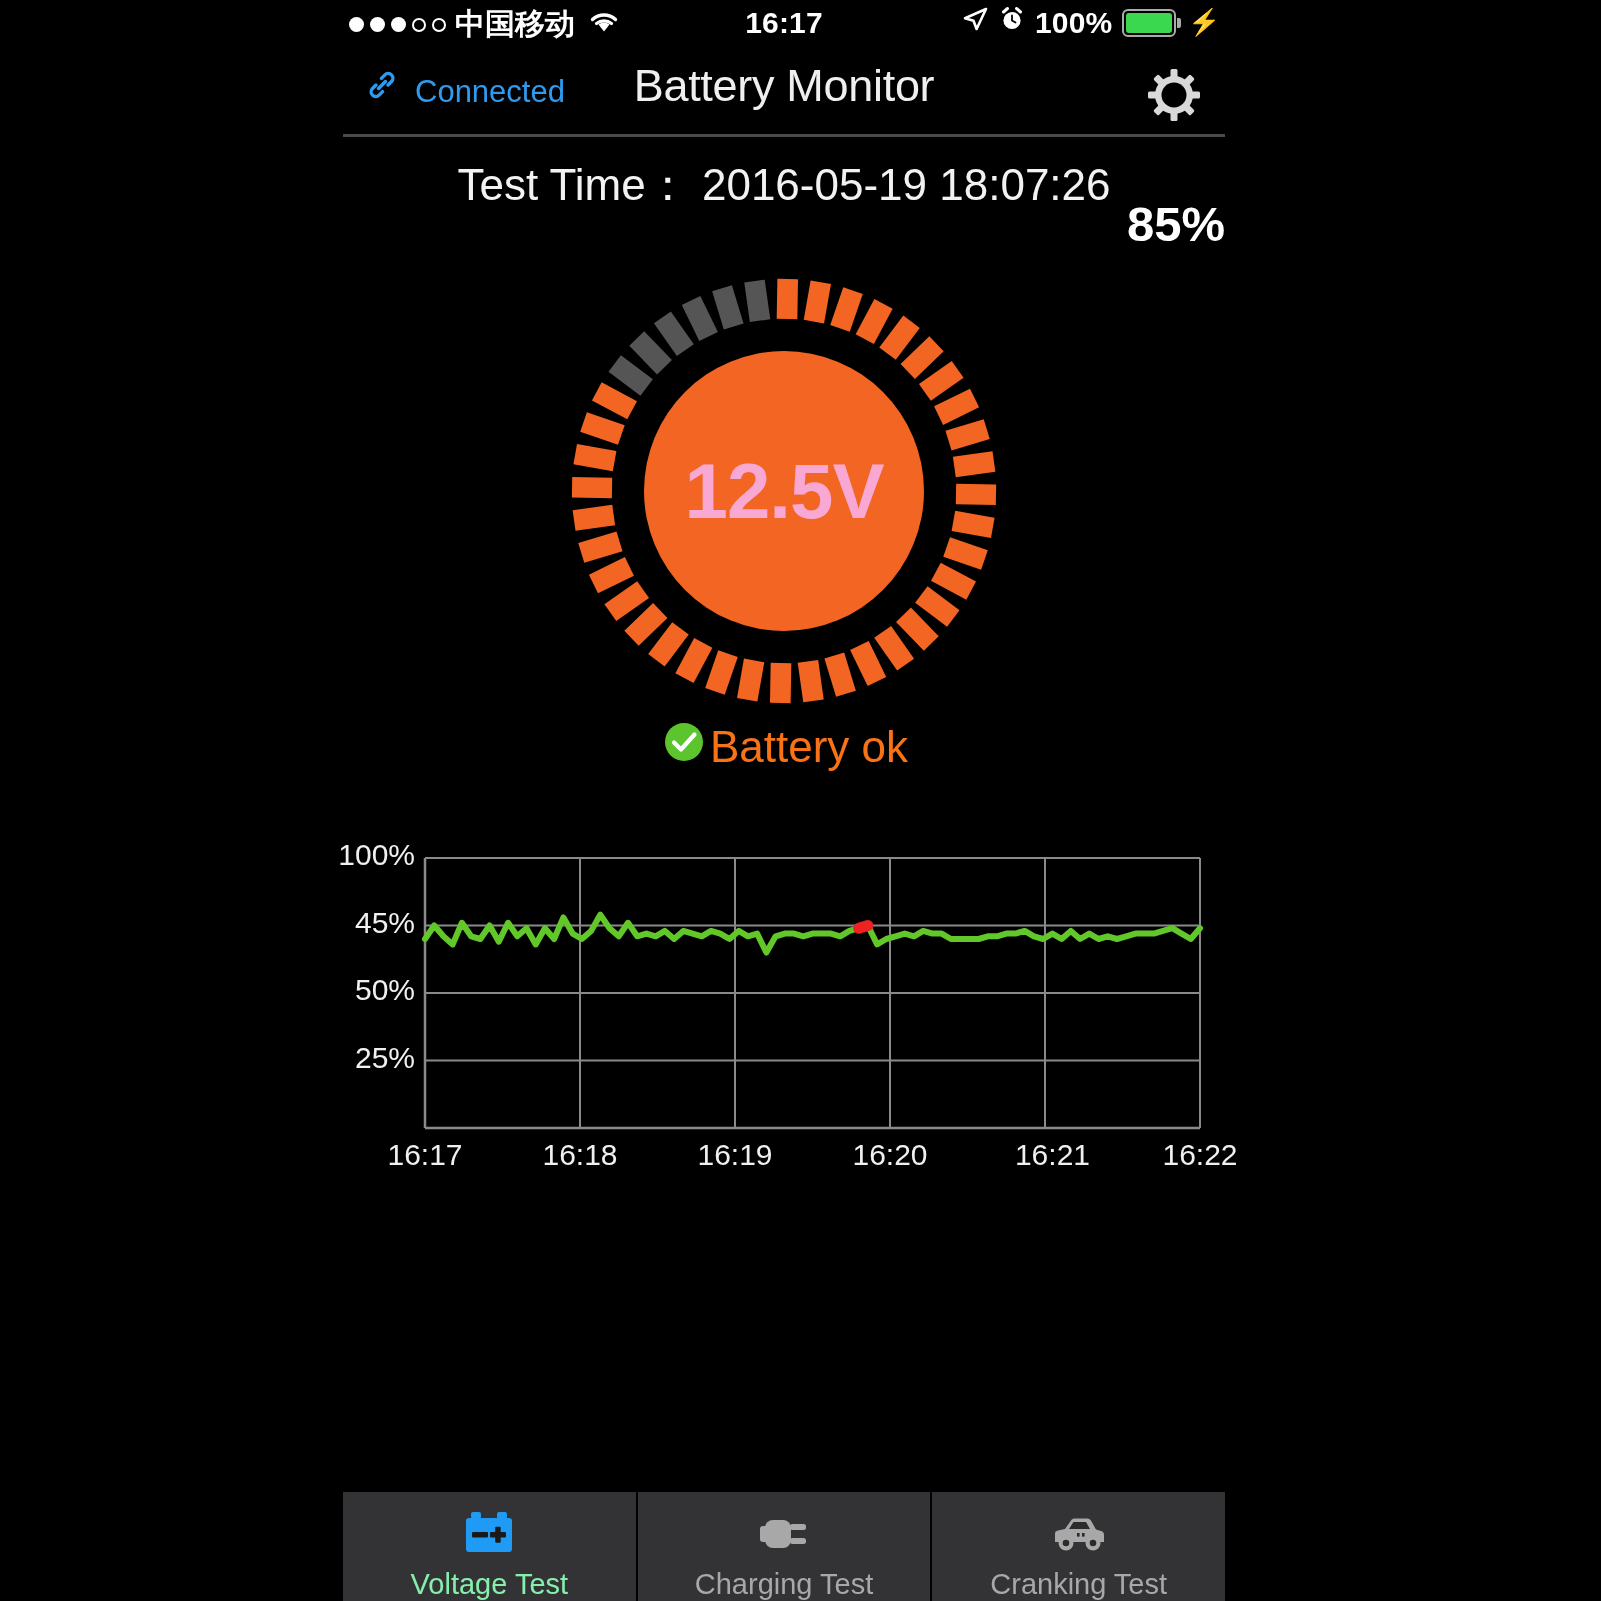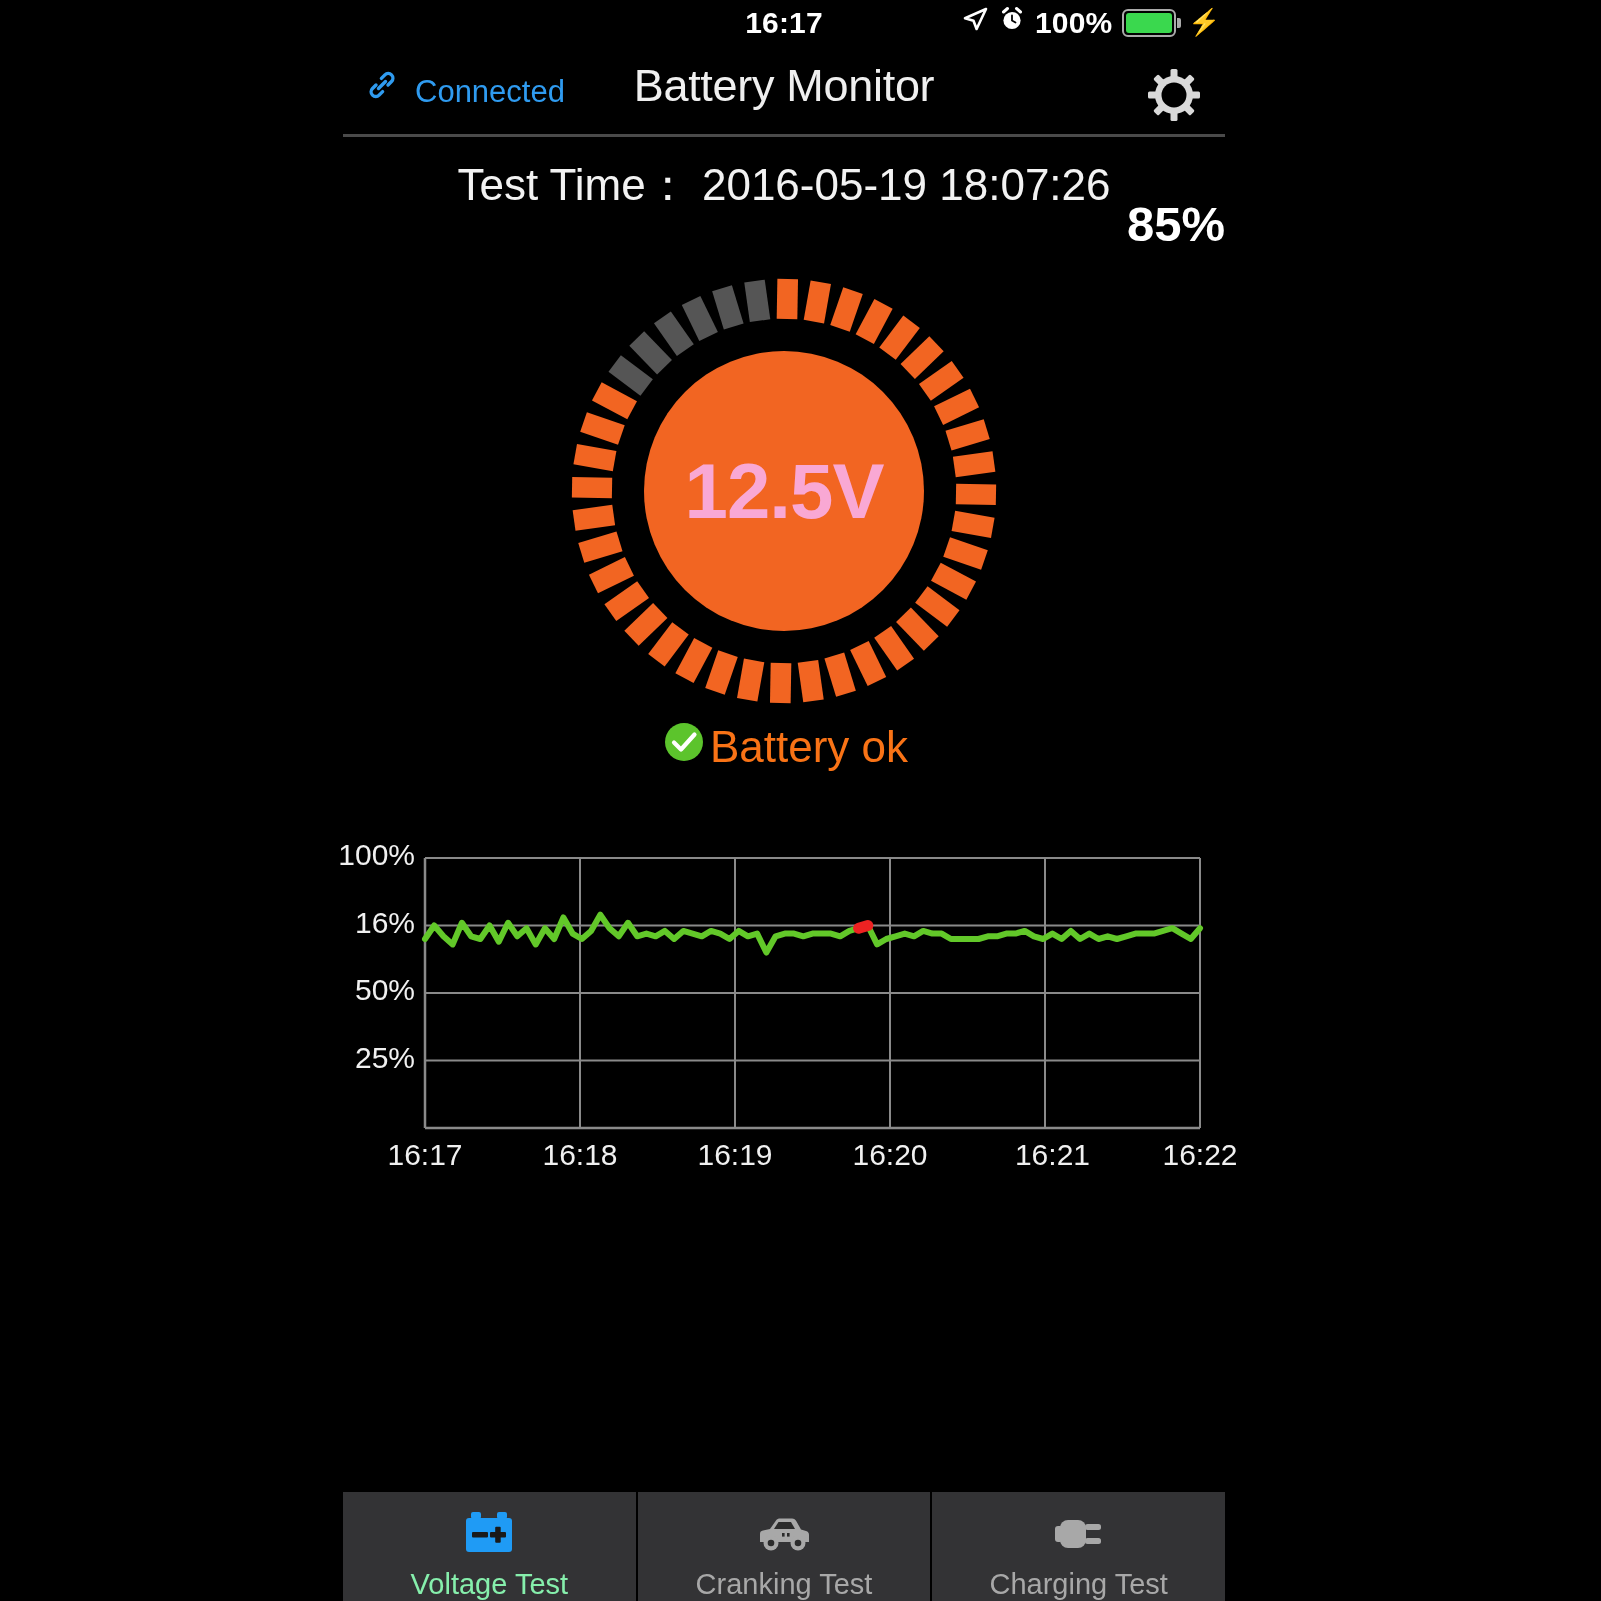--- a/index.html
+++ b/index.html
@@ -215,20 +215,37 @@
   .tab.active .tab-label { color: #86efac; }
   .tab.trip .tab-label { letter-spacing: 3px; }
 </style>
 </head>
 <body>
 
 <div id="phone">
   <div class="screen"></div>
 
   <div id="status-bar">
+    <div class="sb-left">
+      <span class="dots">
+        <span class="dot"></span>
+          <span class="dot"></span>
+          <span class="dot"></span>
+        <span class="dot hollow"></span>
+          <span class="dot hollow"></span>
+      </span>
+      <span class="carrier">中国移动</span>
+      <span class="wifi-ico">
+        <svg width="32" height="24" viewBox="0 0 32 24">
+          <path d="M16 21.5 L10.5 14.5 A9 9 0 0 1 21.5 14.5 Z" fill="#fff"></path>
+          <path d="M4.5 9.5 A17 17 0 0 1 27.5 9.5" stroke="#fff" stroke-width="3.4" fill="none" stroke-linecap="round"></path>
+          <path d="M8.5 13.6 A12 12 0 0 1 23.5 13.6" stroke="#fff" stroke-width="3.2" fill="none" stroke-linecap="round"></path>
+        </svg>
+      </span>
+    </div>
 
     <div class="sb-center">16:17</div>
 
     <div class="sb-right">
       <span>
         <svg width="28" height="28" viewBox="0 0 28 28">
           <path d="M25 4 L4 13.2 L12.5 15.8 L15.6 24 Z" fill="none" stroke="#fff" stroke-width="2.6" stroke-linejoin="round"></path>
         </svg>
       </span>
       <span>
@@ -361,21 +378,21 @@
         <line x1="702" y1="18" x2="702" y2="288" stroke="#8a8a8a" stroke-width="2"></line>
         <line x1="857" y1="18" x2="857" y2="288" stroke="#8a8a8a" stroke-width="2"></line>
         <line x1="82" y1="18" x2="82" y2="288" stroke="#8a8a8a" stroke-width="2.5"></line>
         <line x1="82" y1="288" x2="857" y2="288" stroke="#8a8a8a" stroke-width="2.5"></line>
         <line x1="857" y1="18" x2="857" y2="288" stroke="#8a8a8a" stroke-width="2"></line>
         <polyline points="82.00,99.00 91.23,85.50 100.45,96.30 109.68,104.40 118.90,82.80 128.13,96.30 137.36,99.00 146.58,85.50 155.81,101.70 165.04,82.80 174.26,96.30 183.49,88.20 192.71,104.40 201.94,88.20 211.17,99.00 220.39,77.40 229.62,93.60 238.85,99.00 248.07,90.90 257.30,74.70 266.52,88.20 275.75,96.30 284.98,82.80 294.20,96.30 303.43,93.60 312.65,96.30 321.88,90.90 331.11,99.00 340.33,90.90 349.56,93.60 358.79,96.30 368.01,90.90 377.24,93.60 386.46,99.00 395.69,90.90 404.92,96.30 414.14,93.60 423.37,112.50 432.60,96.30 441.82,93.60 451.05,93.60 460.27,96.30 469.50,93.60 478.73,93.60 487.95,93.60 497.18,96.30 506.40,90.90 515.63,88.20 524.86,85.50 534.08,104.40 543.31,99.00 552.54,96.30 561.76,93.60 570.99,96.30 580.21,90.90 589.44,93.60 598.67,93.60 607.89,99.00 617.12,99.00 626.35,99.00 635.57,99.00 644.80,96.30 654.02,96.30 663.25,93.60 672.48,93.60 681.70,90.90 690.93,96.30 700.15,99.00 709.38,93.60 718.61,99.00 727.83,90.90 737.06,99.00 746.29,93.60 755.51,99.00 764.74,96.30 773.96,99.00 783.19,96.30 792.42,93.60 801.64,93.60 810.87,93.60 820.10,90.90 829.32,88.20 838.55,93.60 847.77,99.00 857.00,88.20" fill="none" stroke="#62c829" stroke-width="6" stroke-linejoin="round" stroke-linecap="round"></polyline>
         <polyline points="515.63,88.20 524.86,85.50" fill="none" stroke="#ee2222" stroke-width="11" stroke-linecap="round"></polyline>
       </svg>
     <div id="chart-labels">
         <div class="ylabel" style="right: 810px; top: -2px;">100%</div>
-        <div class="ylabel" style="right: 810px; top: 65.5px;">16%</div>
+        <div class="ylabel" style="right: 810px; top: 65.5px;">45%</div>
         <div class="ylabel" style="right: 810px; top: 133px;">50%</div>
         <div class="ylabel" style="right: 810px; top: 200.5px;">25%</div>
         <div class="xlabel" style="left: 37px; top: 298px; width: 90px; text-align: center;">16:17</div>
         <div class="xlabel" style="left: 192px; top: 298px; width: 90px; text-align: center;">16:18</div>
         <div class="xlabel" style="left: 347px; top: 298px; width: 90px; text-align: center;">16:19</div>
         <div class="xlabel" style="left: 502px; top: 298px; width: 90px; text-align: center;">16:20</div>
         <div class="xlabel" style="left: 657px; top: 298px; width: 90px; text-align: right;">16:21</div>
         <div class="xlabel" style="left: 812px; top: 298px; width: 90px; text-align: center;">16:22</div>
       </div>
   </div>
@@ -387,45 +404,45 @@
         <svg width="56" height="52" viewBox="0 0 56 52">
           <rect x="10" y="4" width="10" height="7" rx="2" fill="#1f9bf5"></rect>
           <rect x="36" y="4" width="10" height="7" rx="2" fill="#1f9bf5"></rect>
           <rect x="5" y="10" width="46" height="34" rx="3" fill="#1f9bf5"></rect>
           <rect x="11" y="24" width="16" height="5.5" rx="1" fill="#1a1a1a"></rect>
           <rect x="29" y="24" width="16" height="5.5" rx="1" fill="#1a1a1a"></rect>
           <rect x="34.2" y="18.8" width="5.5" height="16" rx="1" fill="#1a1a1a"></rect>
         </svg>
       </span>
       <span class="tab-label">Voltage Test</span>
+    </div>
+
+    <div class="tab">
+      <span class="tab-icon">
+        <svg width="52" height="48" viewBox="0 0 52 48">
+          <rect x="7" y="10" width="26" height="28" rx="8" fill="#a8a8a8"></rect>
+          <rect x="2" y="16" width="8" height="16" rx="3" fill="#a8a8a8"></rect>
+          <rect x="32" y="14" width="16" height="6" rx="2.5" fill="#a8a8a8"></rect>
+          <rect x="32" y="28" width="16" height="6" rx="2.5" fill="#a8a8a8"></rect>
+        </svg>
+      </span>
+      <span class="tab-label">Charging Test</span>
     </div>
 
     <div class="tab">
       <span class="tab-icon">
         <svg width="60" height="44" viewBox="0 0 60 44">
           <path d="M6 30 L6 22 C6 20 7 19 9 18.6 L16 17 L22 8.5 C23 7 24.5 6.5 26 6.5 L38 6.5 C40 6.5 41.5 7.5 42.5 9.5 L47 17.5 L52 19 C54 19.6 55 21 55 23 L55 30 Z" fill="#a8a8a8"></path>
           <path d="M24.5 10 L37 10 L41 17 L20 17 Z" fill="#2b2b2b"></path>
           <circle cx="17" cy="31" r="7.5" fill="#a8a8a8"></circle>
           <circle cx="17" cy="31" r="3.3" fill="#2b2b2b"></circle>
           <circle cx="44" cy="31" r="7.5" fill="#a8a8a8"></circle>
           <circle cx="44" cy="31" r="3.3" fill="#2b2b2b"></circle>
           <rect x="28" y="21" width="2.6" height="3.6" fill="#2b2b2b"></rect>
           <rect x="33" y="21" width="2.6" height="3.6" fill="#2b2b2b"></rect>
         </svg>
       </span>
       <span class="tab-label">Cranking Test</span>
     </div>
 
-    <div class="tab">
-      <span class="tab-icon">
-        <svg width="52" height="48" viewBox="0 0 52 48">
-          <rect x="7" y="10" width="26" height="28" rx="8" fill="#a8a8a8"></rect>
-          <rect x="2" y="16" width="8" height="16" rx="3" fill="#a8a8a8"></rect>
-          <rect x="32" y="14" width="16" height="6" rx="2.5" fill="#a8a8a8"></rect>
-          <rect x="32" y="28" width="16" height="6" rx="2.5" fill="#a8a8a8"></rect>
-        </svg>
-      </span>
-      <span class="tab-label">Charging Test</span>
-    </div>
-
 
   </div>
 </div>
 
 </body></html>

